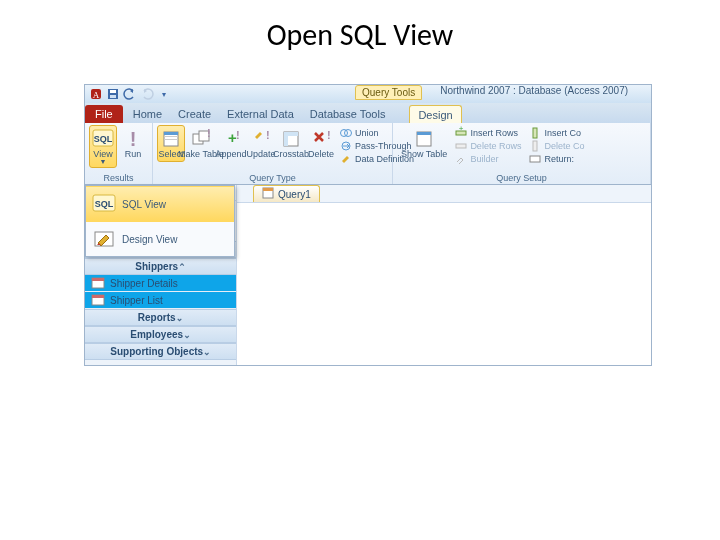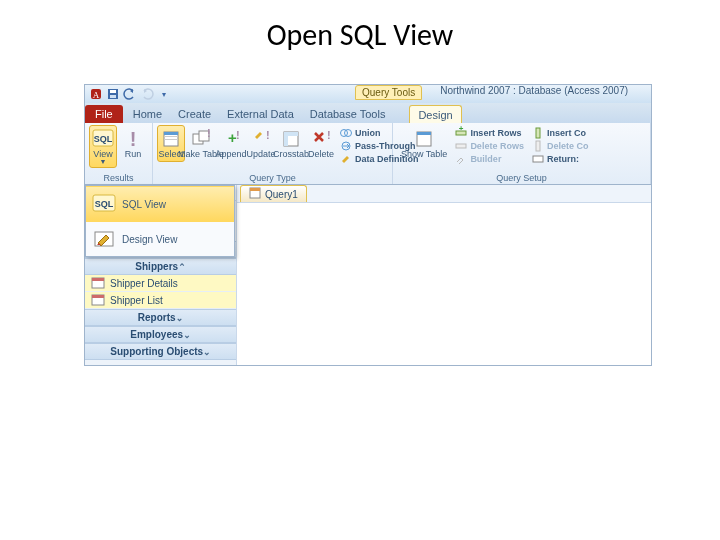--- a/index.html
+++ b/index.html
@@ -27,43 +27,43 @@
   .ribbon { display: flex; background: linear-gradient(#f6f9fd,#e3edf8); border-bottom: 1px solid #9fb4cc; height: 62px; }
   .rgroup { display: flex; flex-direction: column; justify-content: flex-start; align-items: stretch; padding: 2px 4px 0 4px; border-right: 1px solid #c9d8ea; }
   .rgroup-body { display: flex; flex: 1; align-items: flex-start; gap: 2px; }
   .rgroup-label { text-align: center; font-size: 9px; color: #4a6b8c; padding-bottom: 1px; }
   .rbtn { display: flex; flex-direction: column; align-items: center; justify-content: flex-start; padding: 2px 3px; border: 1px solid transparent; border-radius: 3px; min-width: 28px; }
   .rbtn.selected { background: linear-gradient(#ffedae,#ffd860); border-color: #e0b030; }
   .rbtn .ricon { width: 20px; height: 22px; display: flex; align-items: center; justify-content: center; }
   .rbtn .rlabel { font-size: 9px; line-height: 9px; color: #3b5a7a; text-align: center; white-space: nowrap; }
   .menu-caret { font-size: 7px; color: #3b5a7a; line-height: 6px; }
   .mini-list { display: flex; flex-direction: column; gap: 1px; padding-top: 2px; }
-  .mini-item { display: flex; align-items: center; gap: 3px; font-size: 9px; color: #3b5a7a; white-space: nowrap; font-weight: bold; }
+  .mini-item { display: flex; align-items: center; gap: 3px; font-size: 9px; color: #3b5a7a; white-space: nowrap; }
   .mini-icon { width: 12px; height: 12px; display: inline-flex; align-items: center; justify-content: center; }
   .dim { color: #9db4cc; }
 
   
   .view-dropdown { position: absolute; left: 0; top: 100px; width: 150px; background: #f8fafd; border: 1px solid #9fb4cc; box-shadow: 2px 2px 4px rgba(0,0,0,.2); z-index: 10; }
   .vd-item { display: flex; align-items: center; gap: 6px; padding: 6px; font-size: 10px; color: #3b5a7a; }
   .vd-item.hl { background: linear-gradient(#ffedae,#ffd860); border-top: 1px solid #ffd860; border-bottom: 1px solid #ffd860; }
   .vd-icon { width: 24px; height: 22px; display: flex; align-items: center; justify-content: center; }
 
   
   .workspace { display: flex; background: #fff; height: 180px; }
   .navpane { width: 152px; background: #edf3fa; border-right: 1px solid #c9d8ea; display: flex; flex-direction: column; font-size: 10px; }
   .np-search { height: 16px; background: #f3f8fc; border-bottom: 1px solid #d0dced; display: flex; align-items: center; justify-content: flex-end; padding: 0 4px; gap: 4px; }
   .np-group { background: linear-gradient(#e0ebf7,#cddff1); border-top: 1px solid #b8cde4; border-bottom: 1px solid #b8cde4; color: #2a4d72; font-weight: bold; padding: 2px 4px; display: flex; justify-content: center; align-items: center; }
-  .np-item { display: flex; align-items: center; gap: 5px; padding: 2px 6px; color: #2a4d72; background: #fef9c3; border-bottom: 1px solid #e6eef7; }
+  .np-item { display: flex; align-items: center; gap: 5px; padding: 2px 6px; color: #2a4d72; background: #0ea5e9; border-bottom: 1px solid #e6eef7; }
   .np-leaf-icon { width: 14px; height: 12px; display: inline-flex; align-items: center; justify-content: center; }
   .chev { font-size: 9px; color: #4a6b8c; }
 
   
   .content { flex: 1; display: flex; flex-direction: column; background: #fff; }
   .doc-tabs { height: 18px; background: #eef4fb; display: flex; align-items: flex-end; border-bottom: 1px solid #c9d8ea; }
-  .doc-tab { display: flex; align-items: center; gap: 4px; background: linear-gradient(#fff,#f5e8c6); border: 1px solid #e0c050; border-bottom: none; border-radius: 3px 3px 0 0; padding: 1px 8px; margin-left: 3px; font-size: 10px; color: #2a4d72; }
+  .doc-tab { display: flex; align-items: center; gap: 4px; background: linear-gradient(#fff,#f5e8c6); border: 1px solid #e0c050; border-bottom: none; border-radius: 3px 3px 0 0; padding: 1px 8px; margin-left: 16px; font-size: 10px; color: #2a4d72; }
   .canvas { flex: 1; background: #fff; }
 
   svg { overflow: visible; }
 </style>
 </head>
 <body>
 <div class="slide">
   <div class="slide-title">Open SQL View</div>
 
   <div class="app-window">

